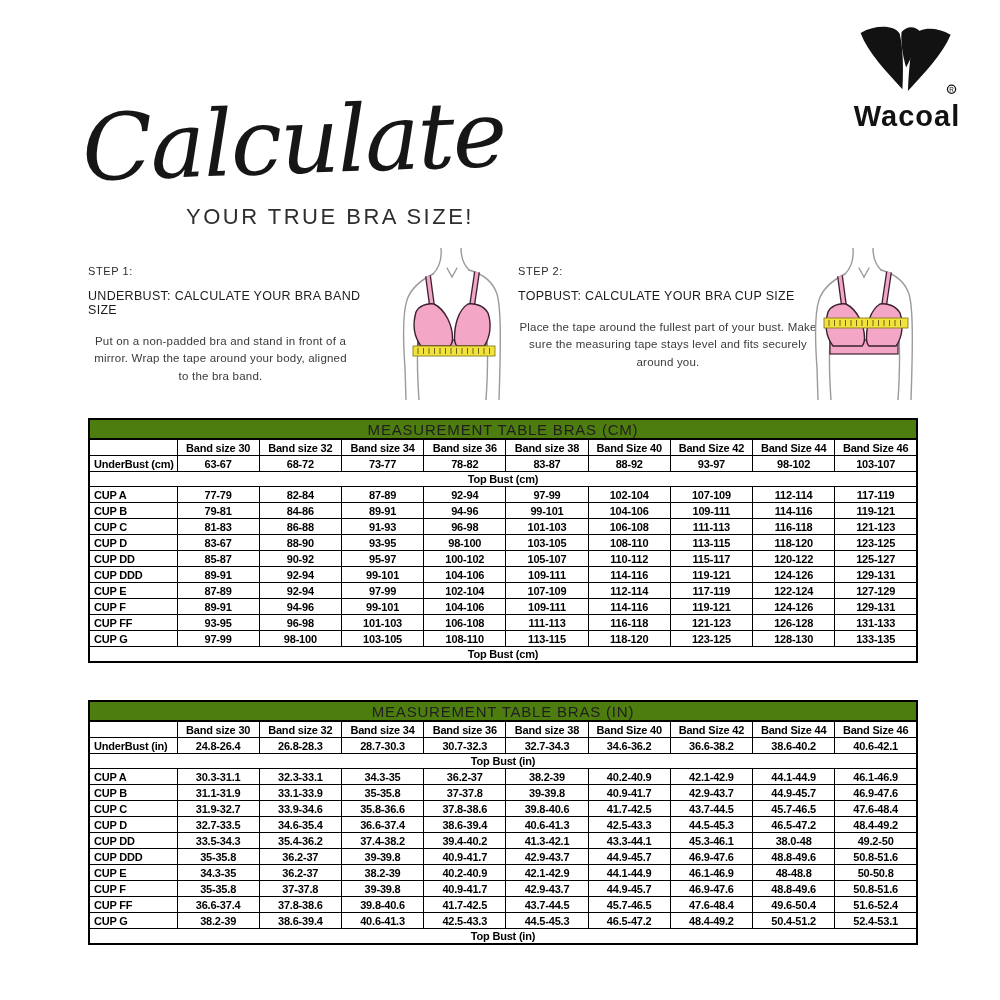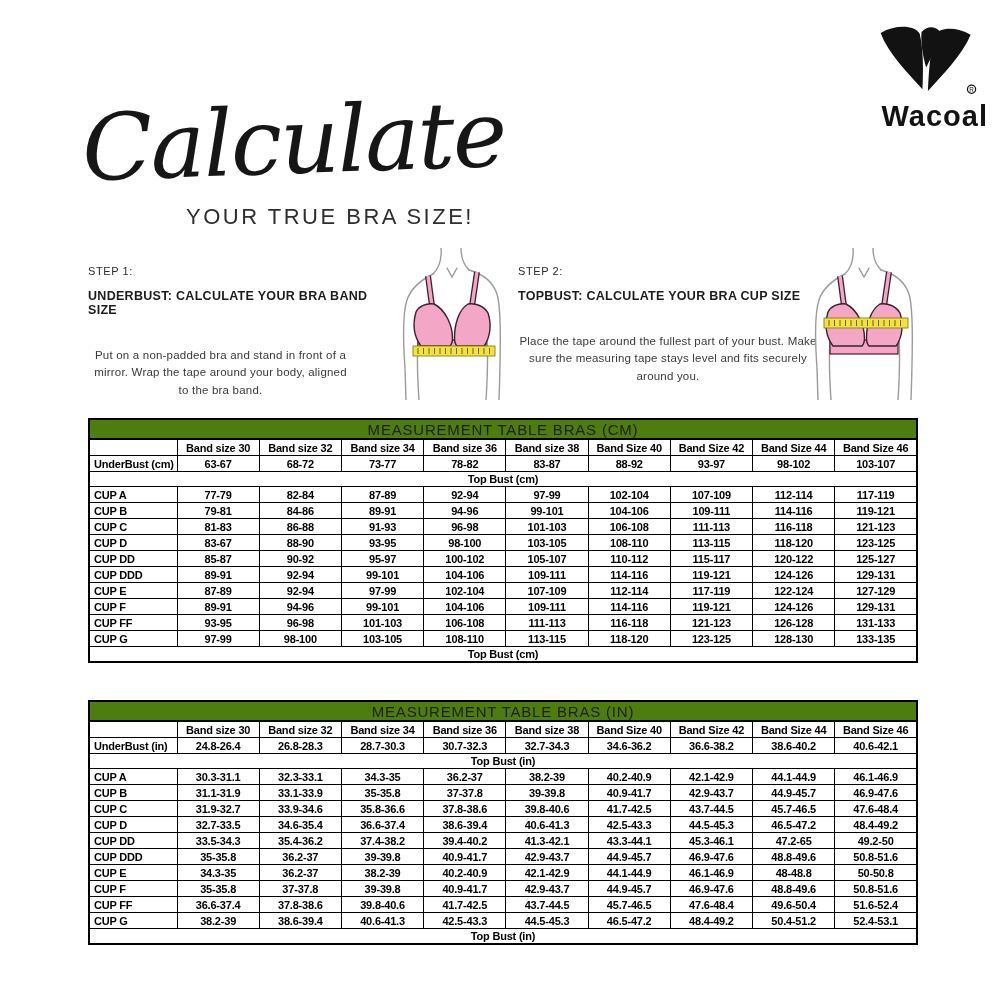--- a/index.html
+++ b/index.html
@@ -1,33 +1,33 @@
 <!DOCTYPE html>
 <html><head>
 <meta charset="utf-8">
 <style>
   html,body { margin:0; padding:0; }
   body { width:1000px; height:1000px; background:#fff; font-family:"Liberation Sans", sans-serif; position:relative; overflow:hidden; }
   .page { position:absolute; inset:0; background:#fff; }
 
   
-  .logo { position:absolute; top:24px; right:12px; width:122px; text-align:right; }
+  .logo { position:absolute; top:24px; right:32px; width:122px; text-align:center; }
   .logo-mark { width:100px; height:76px; margin:0 auto; display:block; }
   .logo-word { font-size:29px; font-weight:700; letter-spacing:1px; color:#121212; line-height:1; margin-top:2px; }
 
   
   .hero-script { position:absolute; left:82px; top:96px; font-family:"DejaVu Serif", serif; font-style:italic; font-size:92px; color:#161616; transform:rotate(-2deg); letter-spacing:-2px; line-height:1; }
   .hero-sub { position:absolute; left:186px; top:204px; font-size:22px; letter-spacing:2.5px; color:#2e2e2e; }
 
   
   .step { position:absolute; top:265px; width:305px; }
   .step-1 { left:88px; }
   .step-2 { left:518px; }
   .step-label { font-size:11px; letter-spacing:.6px; color:#2b2b2b; margin-bottom:12px; }
-  .step-heading { font-size:12.5px; font-weight:700; letter-spacing:.3px; color:#1c1c1c; margin-bottom:30px; }
+  .step-heading { font-size:12.5px; font-weight:400; letter-spacing:.3px; color:#1c1c1c; margin-bottom:16px; }
   .step-body { font-size:11.5px; line-height:1.5; color:#3a3a3a; letter-spacing:.2px;text-align:center; }
   .step-1 .step-body { width:265px; }
   .step-2 .step-body { width:300px; }
   .fig { position:absolute; top:248px; width:132px; height:152px; }
   .fig-1 { left:388px; }
   .fig-2 { left:800px; }
 
   
   .table-wrap { position:absolute; left:88px; }
   .table-cm { top:418px; }
@@ -390,21 +390,21 @@
           </tr>
           <tr class="r-cup">
             <td class="lbl">CUP DD</td>
             <td>33.5-34.3</td>
             <td>35.4-36.2</td>
             <td>37.4-38.2</td>
             <td>39.4-40.2</td>
             <td>41.3-42.1</td>
             <td>43.3-44.1</td>
             <td>45.3-46.1</td>
-            <td>47.2-65</td>
+            <td>38.0-48</td>
             <td>49.2-50</td>
           </tr>
           <tr class="r-cup">
             <td class="lbl">CUP DDD</td>
             <td>35-35.8</td>
             <td>36.2-37</td>
             <td>39-39.8</td>
             <td>40.9-41.7</td>
             <td>42.9-43.7</td>
             <td>44.9-45.7</td>

